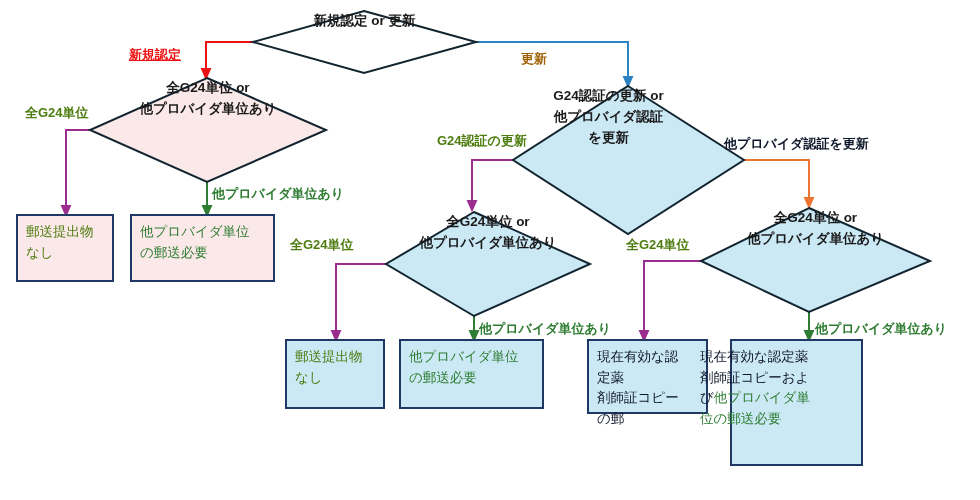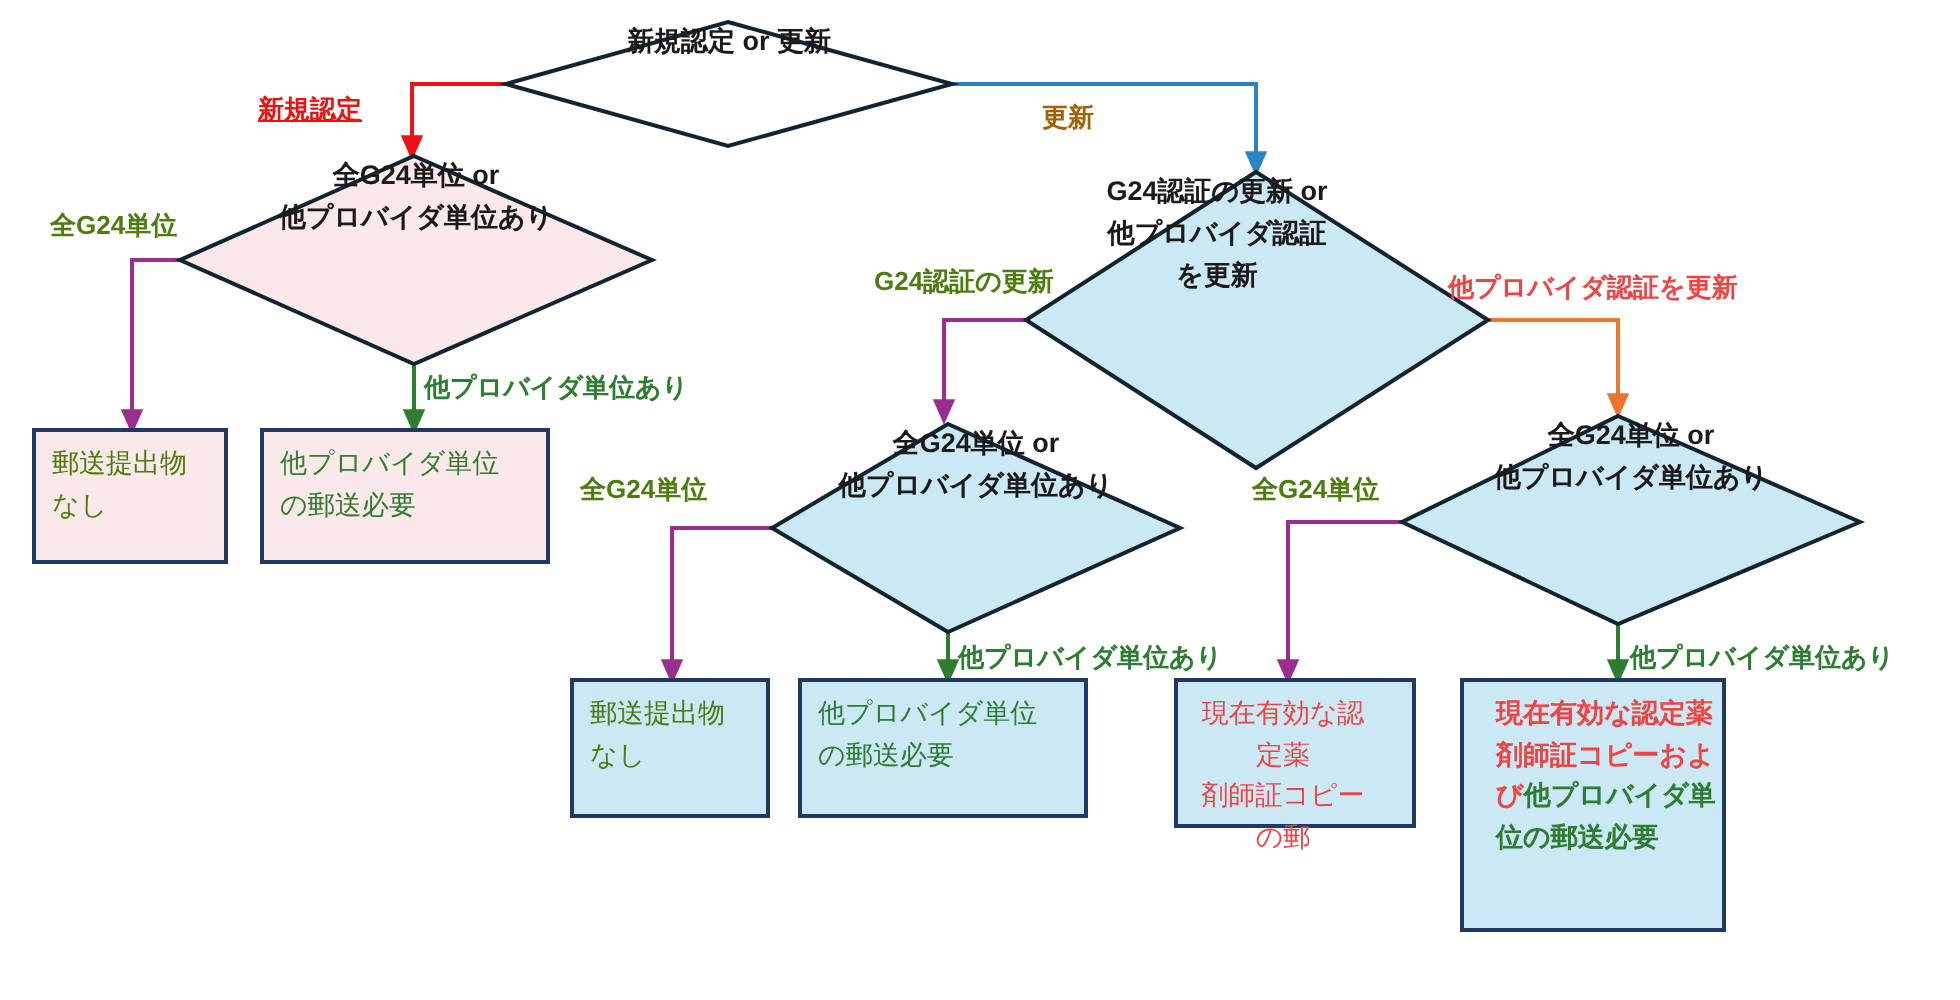--- a/index.html
+++ b/index.html
@@ -51,21 +51,21 @@
     position: absolute;
     font-size: 13px;
     font-weight: bold;
     white-space: nowrap;
     line-height: 1;
   }
   .c-red    { color: #ee1111; }
   .c-blue   { color: #a16207; }
   .c-purple { color: #4d7c0f; }
   .c-green  { color: #2e7d32; }
-  .c-orange { color: #ef4444; text-align: center; }
+  .c-orange { color: #0f172a; }
   .c-dark   { color: #1a1a1a; }
 </style>
 </head>
 <body>
 
 <div id="canvas">
 
   <svg id="svg-layer" viewBox="0 0 980 500" xmlns="http://www.w3.org/2000/svg">
     <defs>
       <marker id="arrow-red" markerWidth="8" markerHeight="8" refX="4.2" refY="3.2" orient="auto" markerUnits="strokeWidth">
@@ -171,21 +171,21 @@
   <div class="box-text c-green" style="left:400px; top:340px; width:143px; height:68px;">
     <div>他プロバイダ単位</div>
     <div>の郵送必要</div>
   </div>
 
   <div class="box-text c-orange" style="left:588px; top:340px; width:106px; height:73px;">
     <div>現在有効な認定薬</div>
     <div>剤師証コピーの郵</div>
   </div>
 
-  <div class="box-text" style="left:739px; top:340px; width:131px; height:111px;font-weight:bold;">
+  <div class="box-text" style="left:691px; top:340px; width:131px; height:111px;">
     <span class="c-orange" style="white-space:normal;">現在有効な認定薬剤師証コピーおよび</span><span class="c-green" style="white-space:normal;">他プロバイダ単位の郵送必要</span>
   </div>
 
   <div class="edge-label c-red" style="left:129px; top:48px;text-decoration:underline;">新規認定</div>
 
   <div class="edge-label c-blue" style="left:521px; top:52px;">更新</div>
 
   <div class="edge-label c-purple" style="left:25px; top:106px;">全G24単位</div>
 
   <div class="edge-label c-green" style="left:212px; top:187px;">他プロバイダ単位あり</div>

